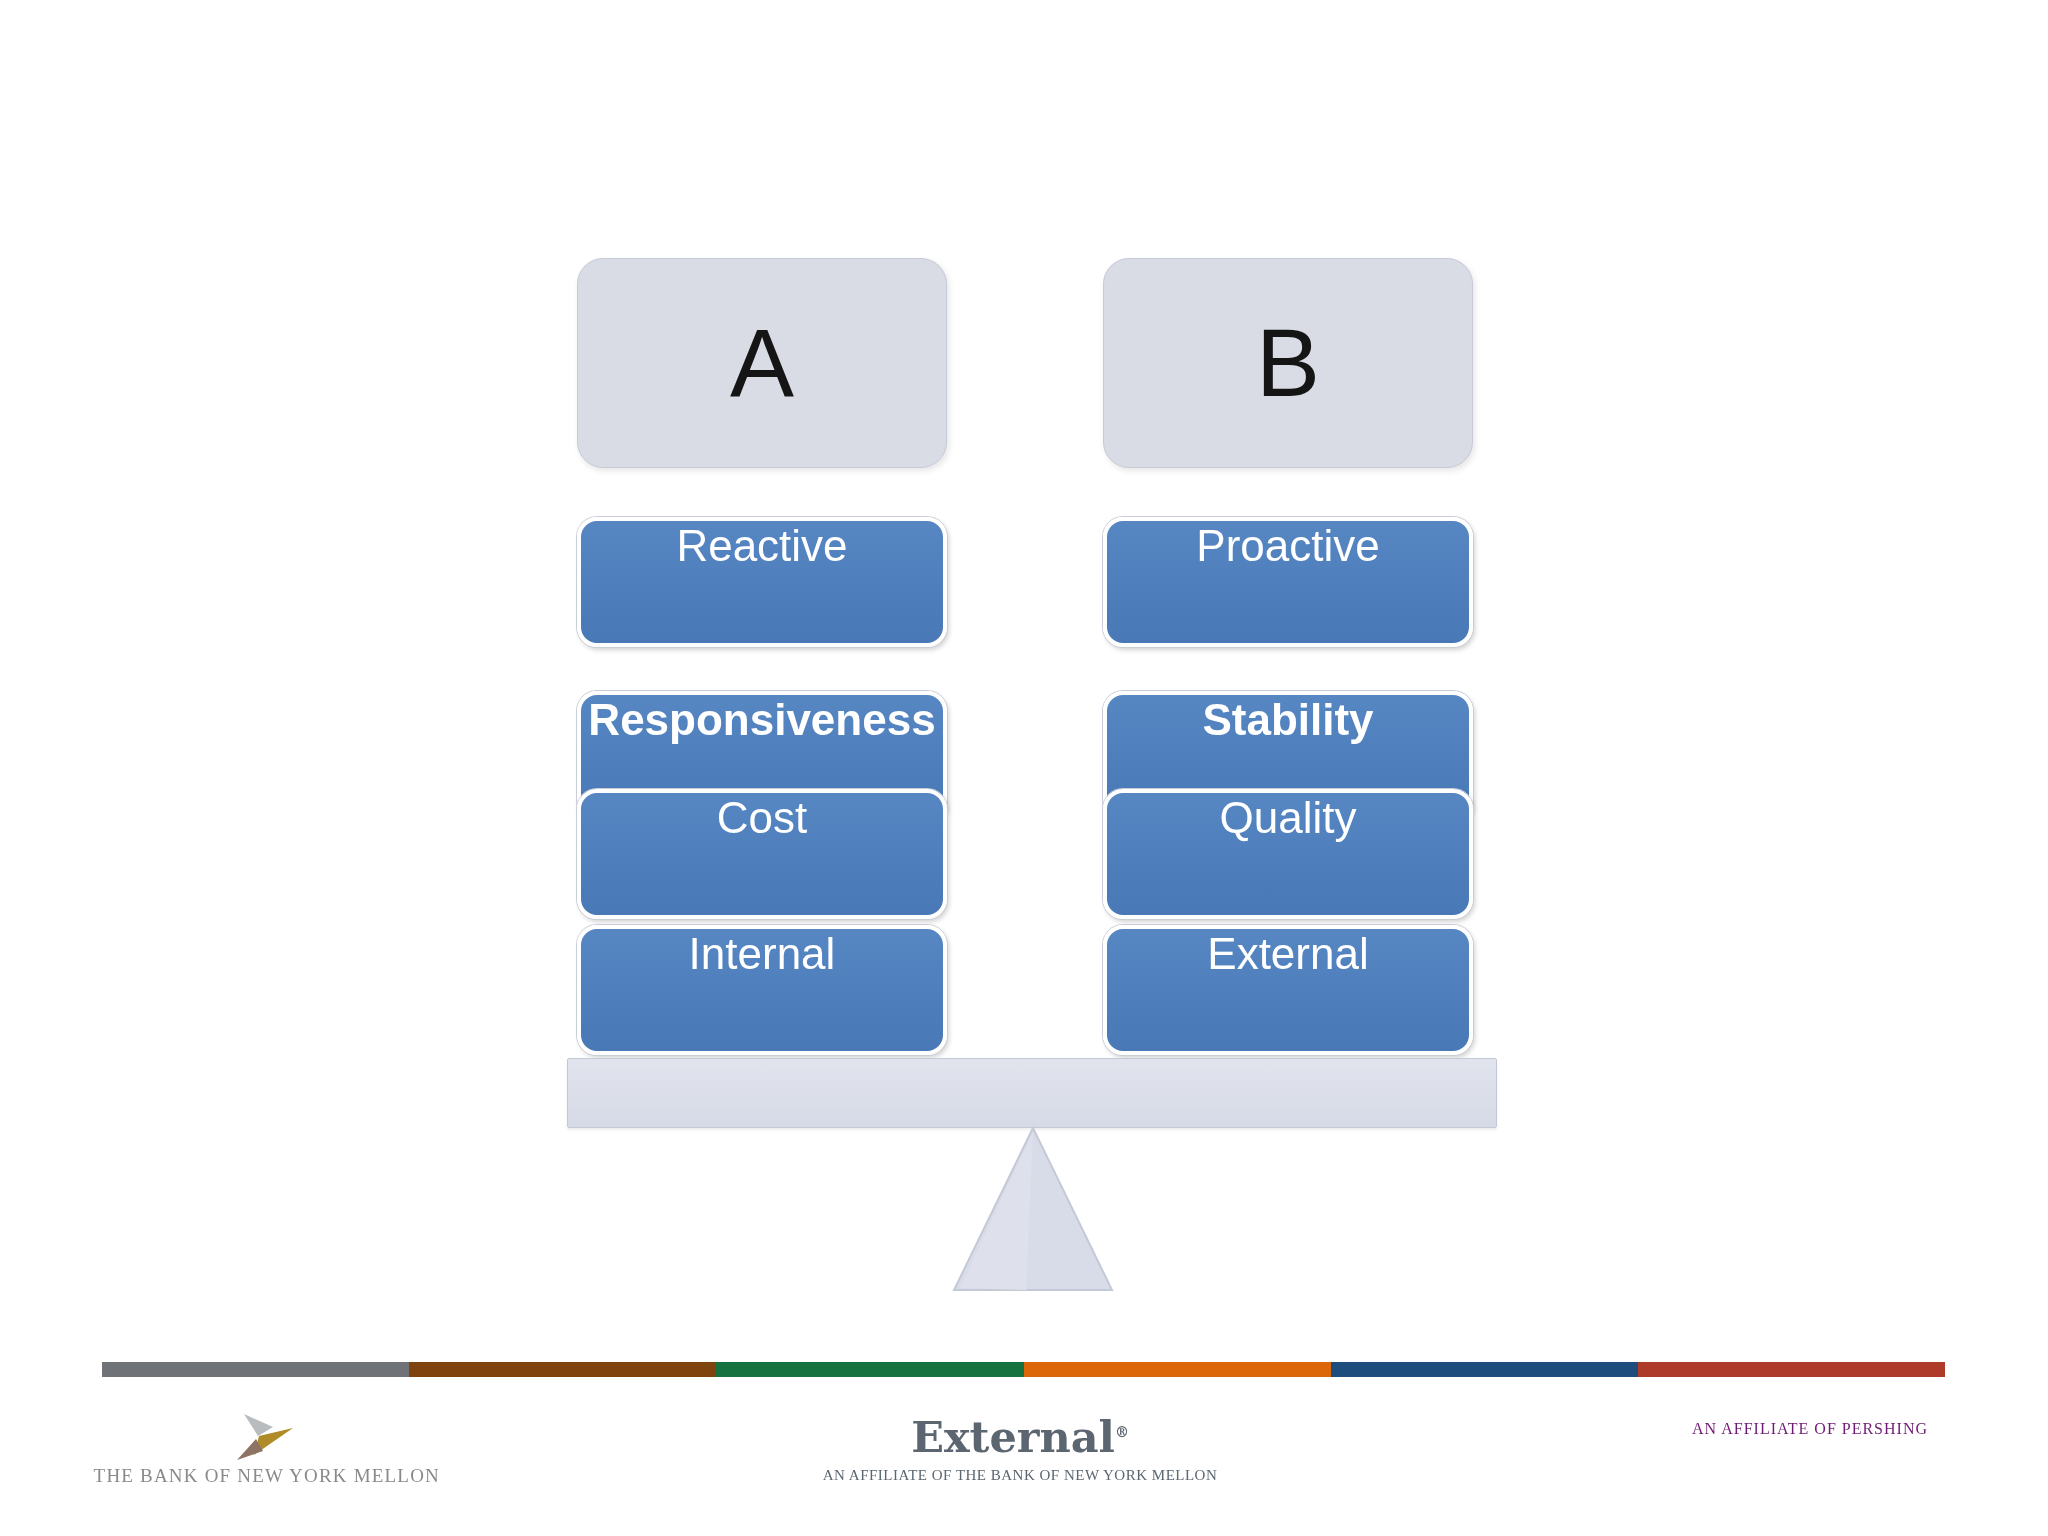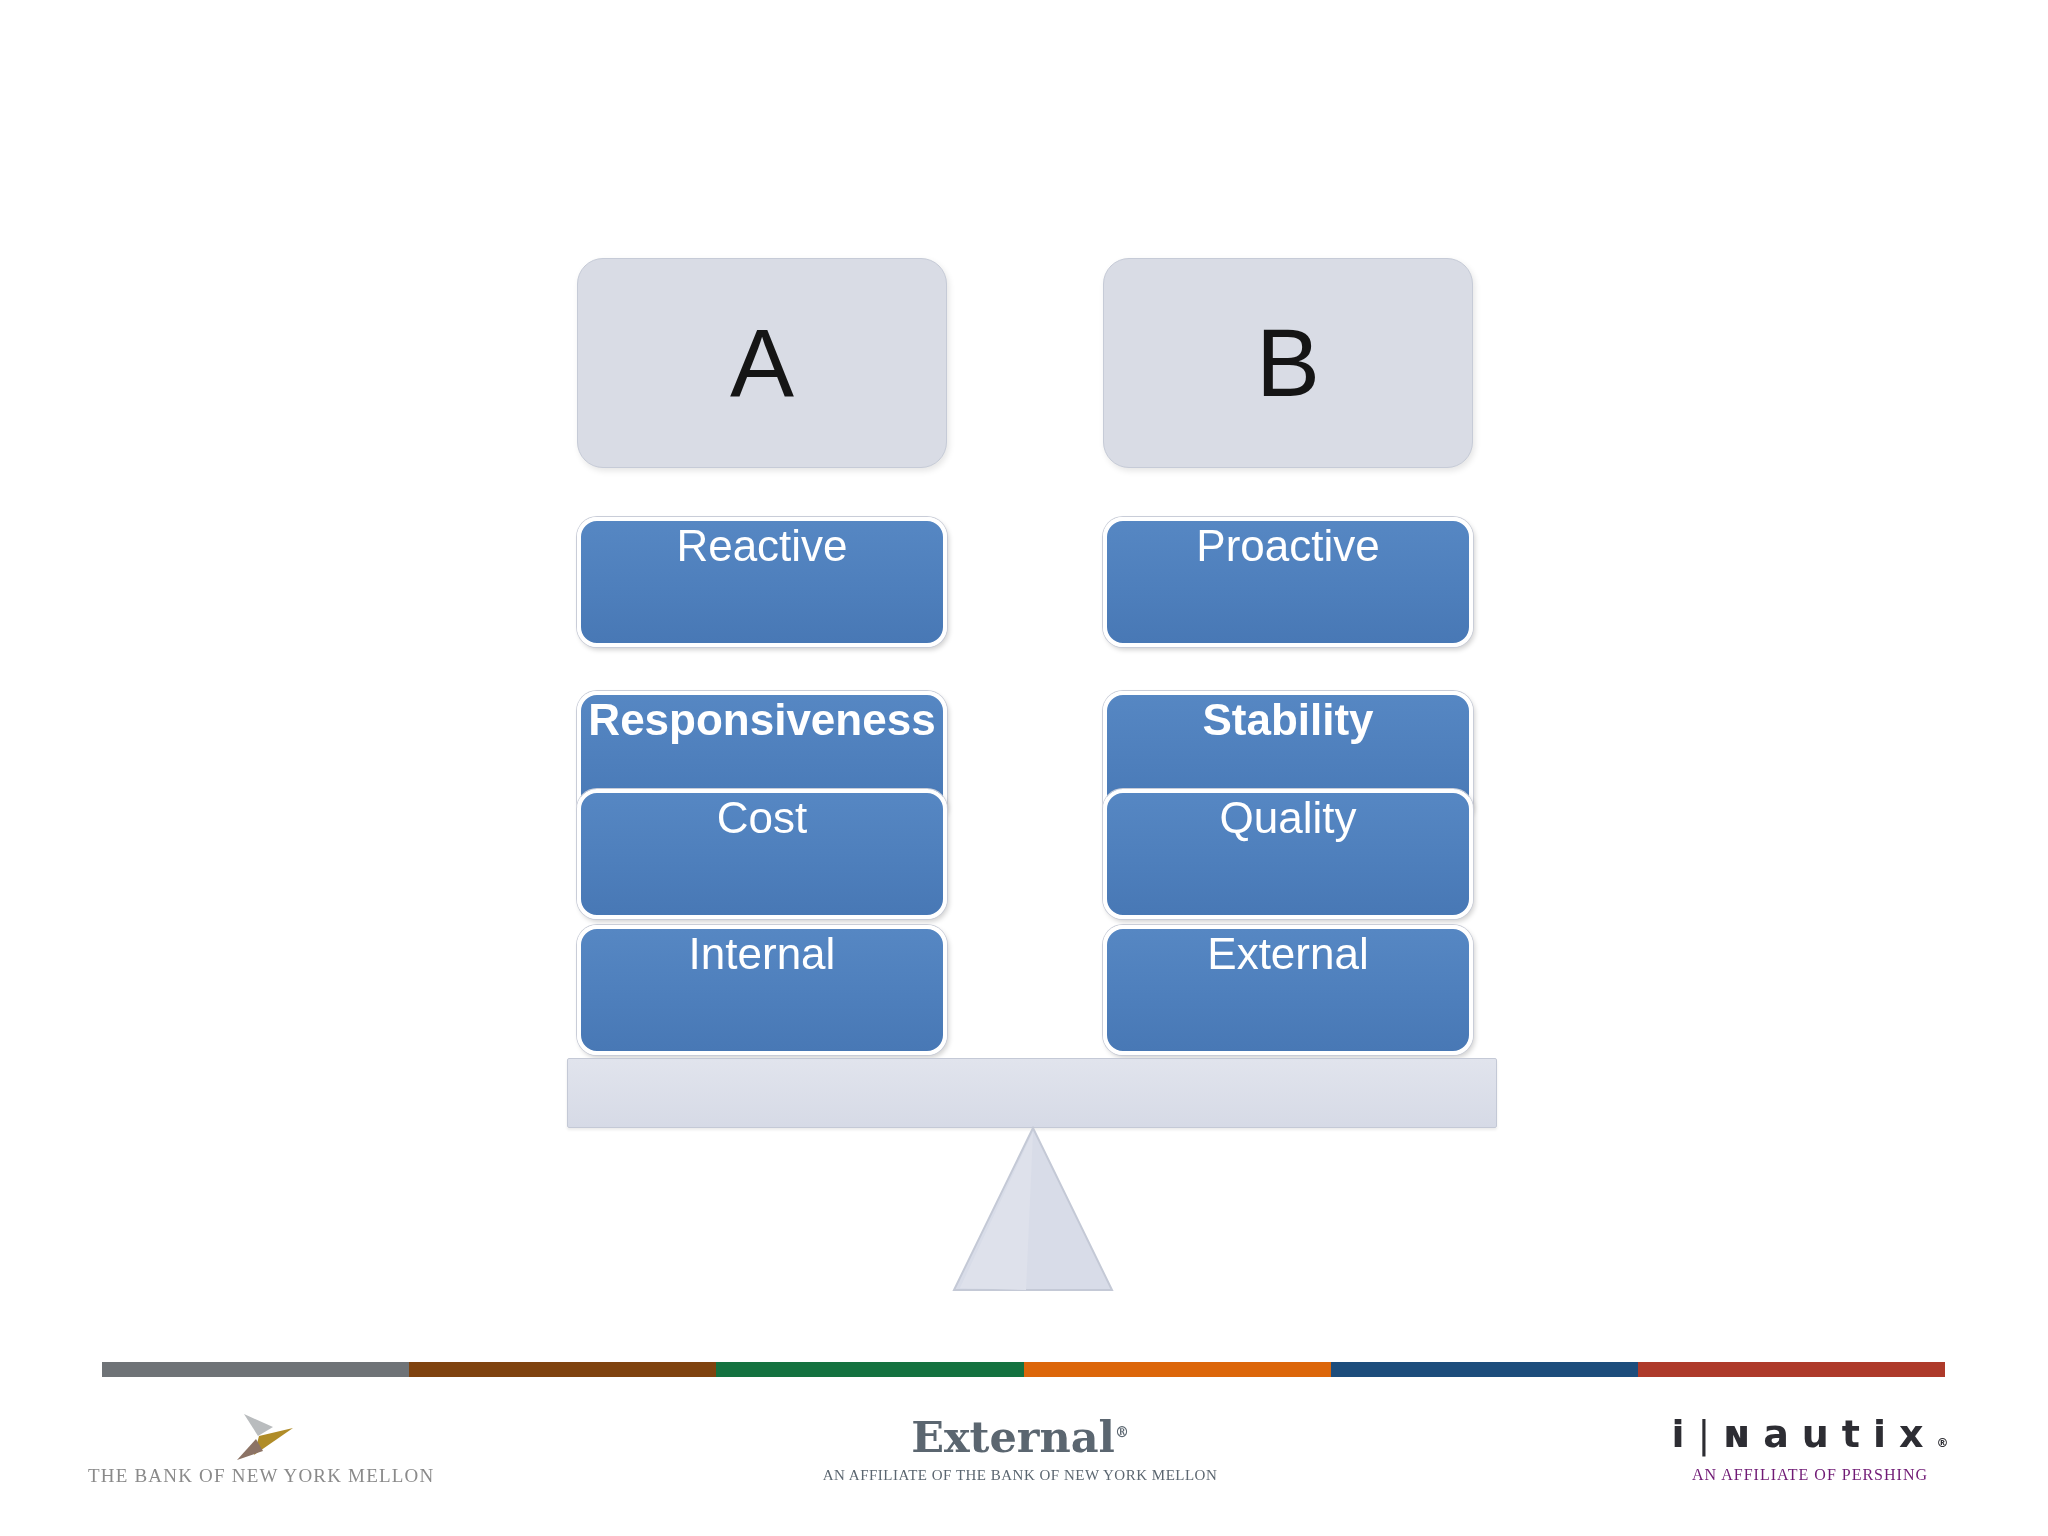--- a/index.html
+++ b/index.html
@@ -50,21 +50,21 @@
   .fulcrum { position:absolute; left:948px; top:1126px; }
 
   
   .footer-bar {
     position:absolute; left:102px; top:1362px; width:1843px; height:15px;
     display:flex;
   }
   .bar-seg { flex:1; height:100%; }
 
   
-  .bnym { position:absolute; left:88px; top:1414px; width:352px; text-align:left; }
+  .bnym { position:absolute; left:88px; top:1414px; width:352px; text-align:right; }
   .bnym-glyph { display:block; margin:0 auto; }
   .bnym-name {
     margin-top:5px; font-family:"Liberation Serif", serif; font-size:19px;
     color:#8a8a8a; letter-spacing:1.2px; white-space:nowrap;
   }
 
   .pershing { position:absolute; left:820px; top:1414px; width:400px; text-align:center; color:#5b6670; }
   .pershing-name { font-family:"DejaVu Serif", serif; font-weight:bold; font-size:43px; line-height:1.1; white-space:nowrap; }
   .pershing-reg { font-size:14px; vertical-align:super; }
   .pershing-tag {
@@ -147,19 +147,16 @@
   </div>
 
   <div class="pershing">
     <div class="pershing-name">
       <span>External</span><span class="pershing-reg">®</span>
     </div>
     <div class="pershing-tag">AN AFFILIATE OF THE BANK OF NEW YORK MELLON</div>
   </div>
 
   <div class="inautix">
-    <div class="inx-name">
-      <span>i</span><span class="inx-bar">|</span><span>ɴautix</span><span class="inx-reg">®</span>
-    </div>
     <div class="inx-tag">AN AFFILIATE OF PERSHING</div>
   </div>
 
 </div>
 
 </body></html>

